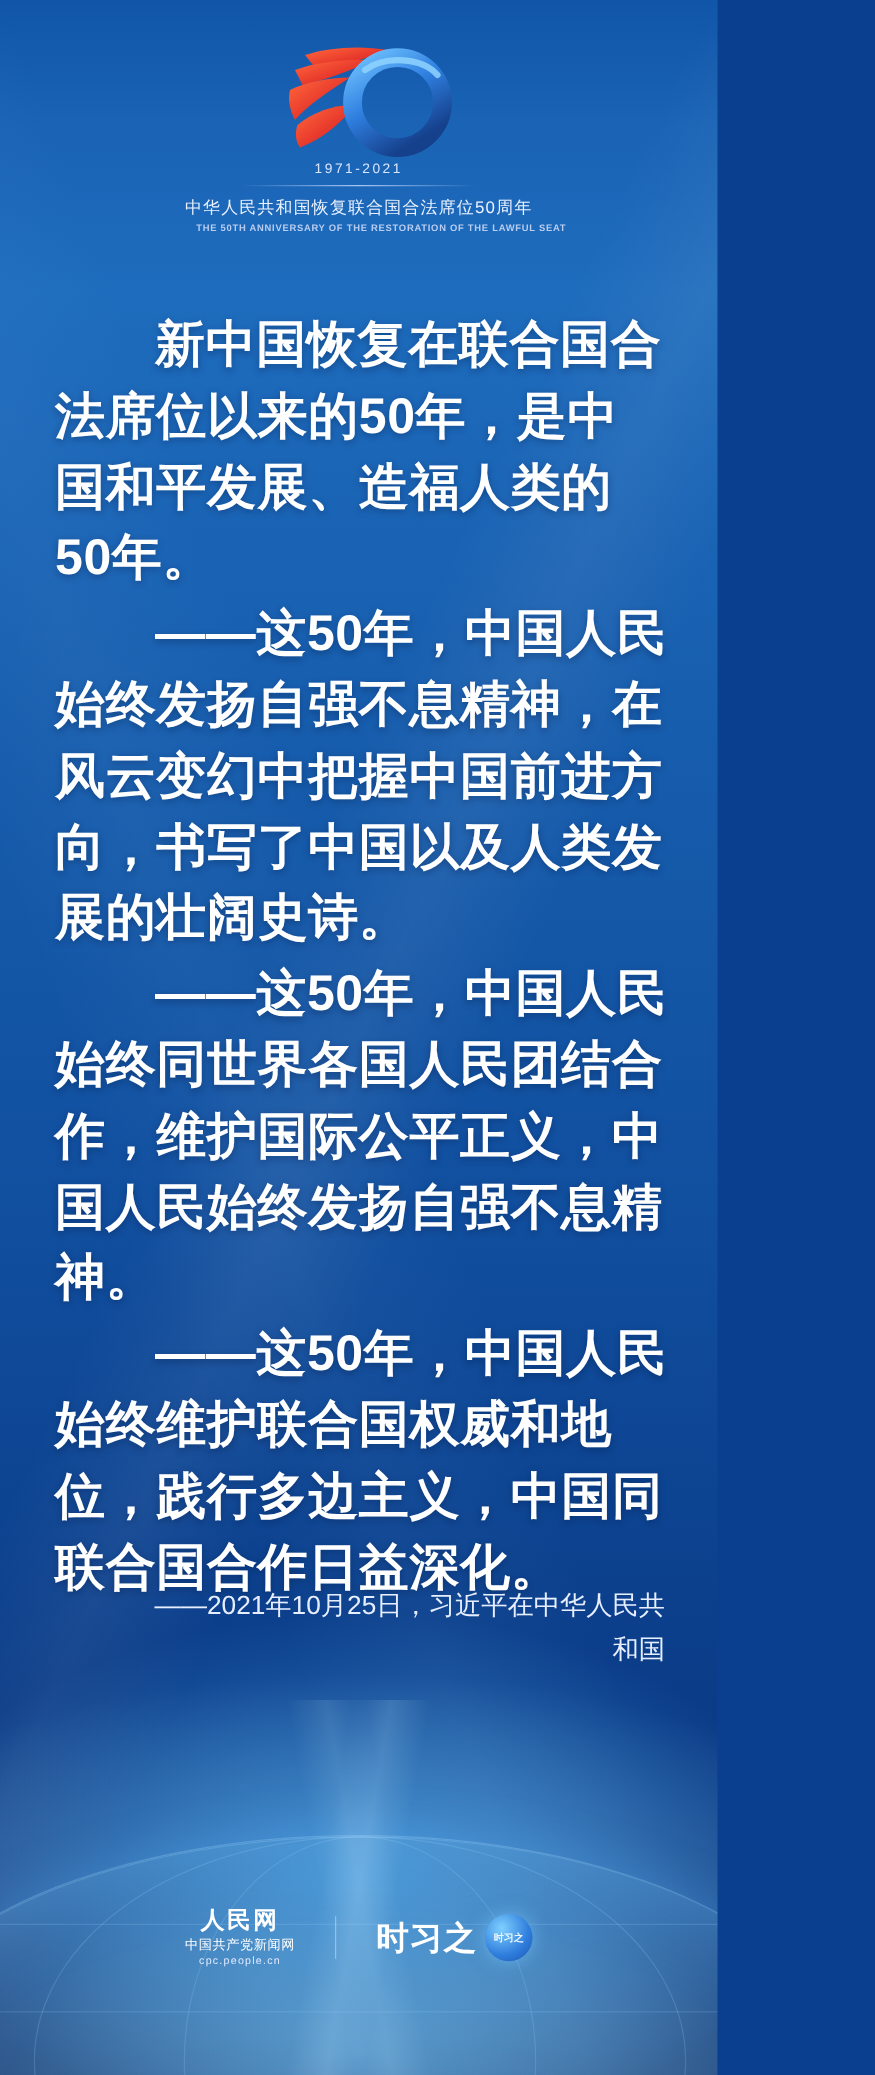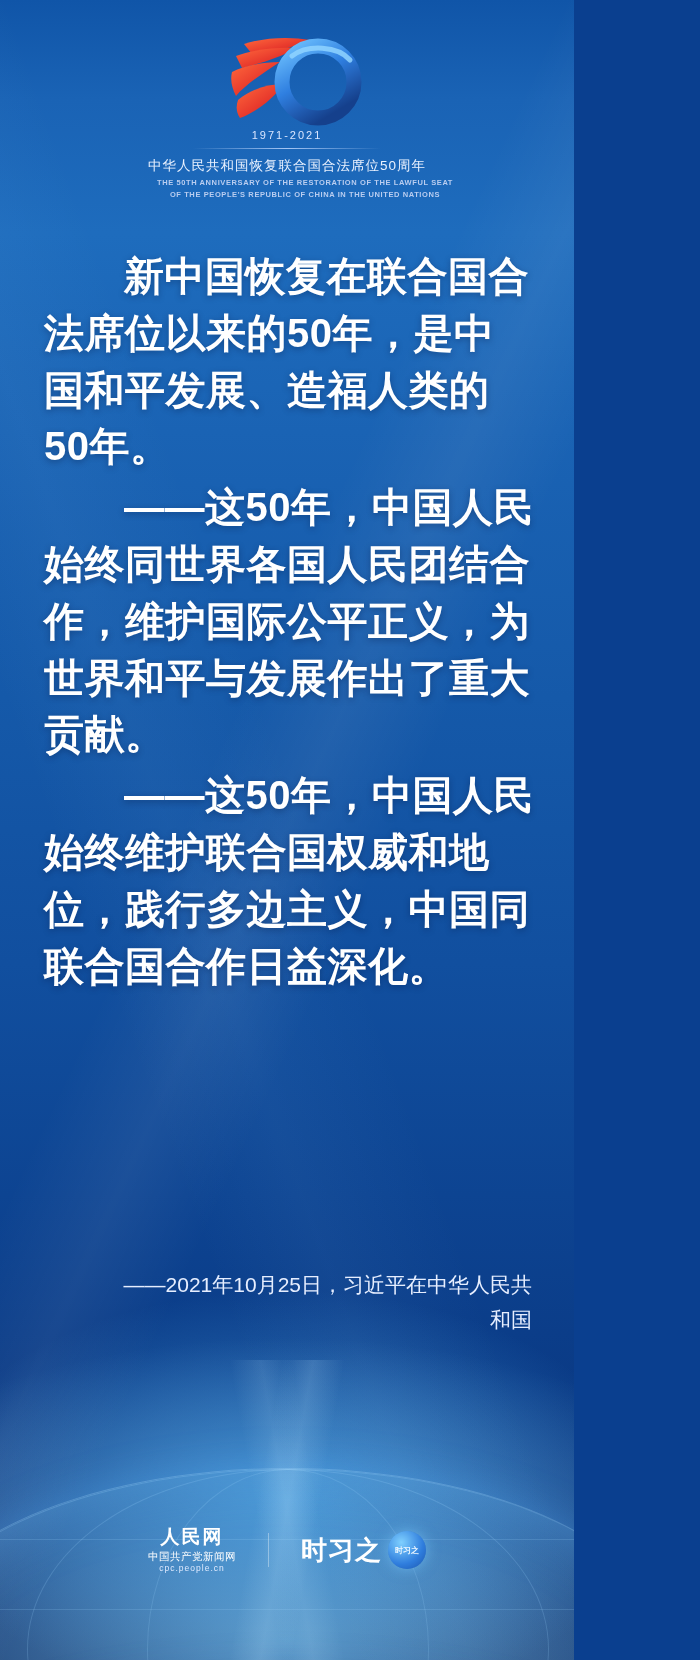--- a/index.html
+++ b/index.html
@@ -267,26 +267,26 @@
         <path d="M46 66 C58 56 74 50 92 50 C80 66 64 78 48 84 C44 78 44 72 46 66 Z" fill="url(#redg)"></path>
 
         <ellipse cx="126" cy="48" rx="36" ry="36" fill="none" stroke="url(#blueg)" stroke-width="15"></ellipse>
         <path d="M100 22 C116 10 146 12 158 26" fill="none" stroke="#8fd4ff" stroke-width="5" stroke-linecap="round" opacity="0.85"></path>
       </svg>
       <div class="year-band">1971-2021</div>
     </div>
     <div class="emblem-rule"></div>
     <div class="emblem-cn">中华人民共和国恢复联合国合法席位50周年</div>
     <div class="emblem-en1">THE 50TH ANNIVERSARY OF THE RESTORATION OF THE LAWFUL SEAT</div>
-    <div class="emblem-en2">OF THE PEOPLE'S REPUBLIC OF CHINA IN THE UNITED NATIONS</div>
   </div>
 
   <div class="quote">
     <p>新中国恢复在联合国合法席位以来的50年，是中国和平发展、造福人类的50年。</p>
-    <p>——这50年，中国人民始终同世界各国人民团结合作，维护国际公平正义，为世界和平与发展作出了重大贡献。</p>
+    <p>——这50年，中国人民始终发扬自强不息精神，在风云变幻中把握中国前进方向，书写了中国以及人类发展的壮阔史诗。</p>
+    <p>——这50年，中国人民始终同世界各国人民团结合作，维护国际公平正义，中国人民始终发扬自强不息精神。</p>
     <p>——这50年，中国人民始终维护联合国权威和地位，践行多边主义，中国同联合国合作日益深化。</p>
   </div>
 
   <div class="attribution">
     <div>——2021年10月25日，习近平在中华人民共和国</div>
   </div>
 
   <div class="globe"></div>
   <div class="globe-lines">
     <div class="meridian m1"></div>

